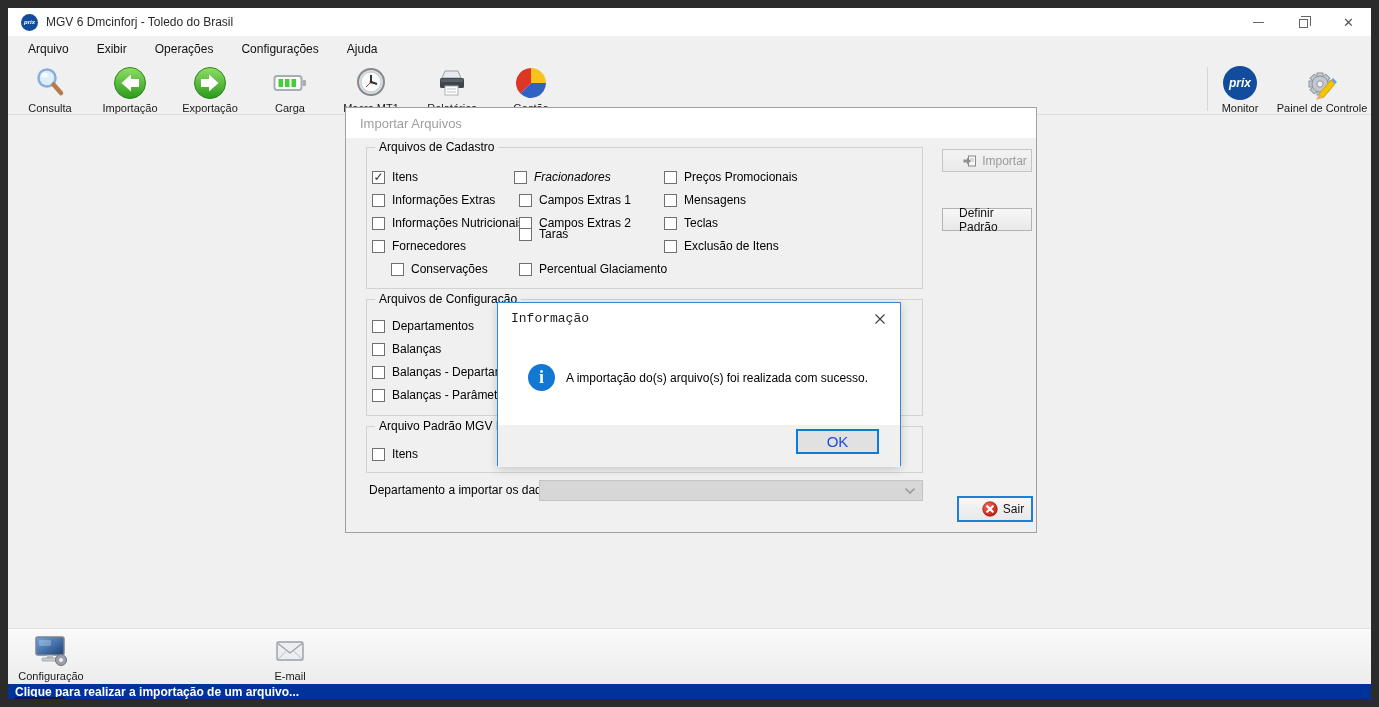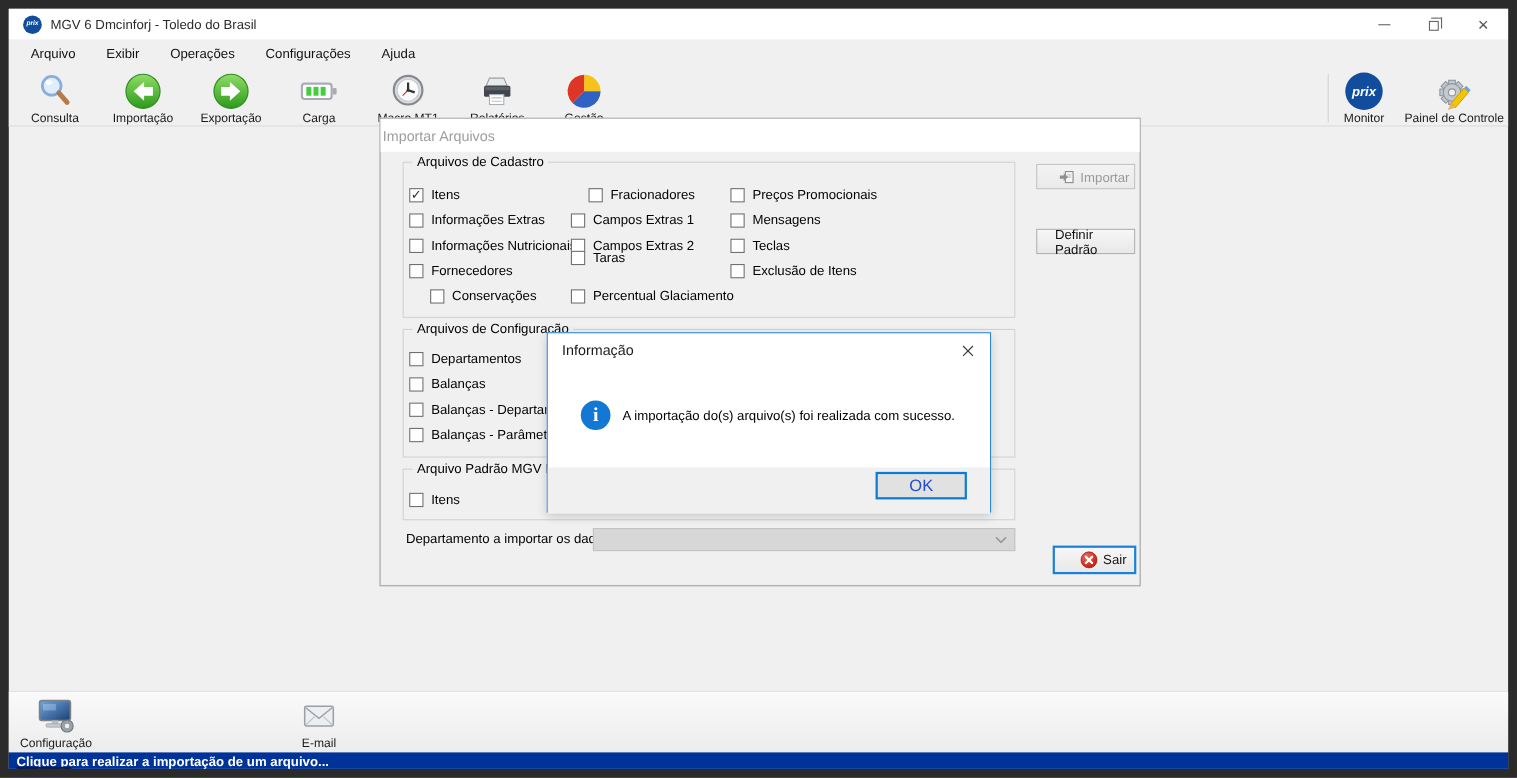--- a/index.html
+++ b/index.html
@@ -25,36 +25,36 @@
   
   .toolbar { position:absolute; left:0; top:54px; width:100%; height:53px; background:#f0f0f0; border-bottom:1px solid #dcdcdc; }
   .tb-item { position:absolute; top:3px; width:86px; display:flex; flex-direction:column; align-items:center; }
   .tb-icon { width:36px; height:36px; display:flex; align-items:center; justify-content:center; }
   .tb-label { font-size:11px; color:#1a1a1a; margin-top:1px; white-space:nowrap; }
   .tb-sep { position:absolute; left:1199px; top:5px; width:1px; height:44px; background:#d5d5d5; }
   .prix-big { width:34px; height:34px; border-radius:50%; background:#114d9c; color:#fff; font-weight:bold; font-style:italic; font-size:12px; display:flex; align-items:center; justify-content:center; }
 
   
   .dialog { position:absolute; left:337px; top:99px; width:692px; height:426px; background:#f0f0f0; border:1px solid #a0a0a0; }
-  .dialog-titlebar { position:absolute; left:0; top:0; width:100%; height:30px; background:#ffffff; display:flex; align-items:center; padding-left:2px; }
+  .dialog-titlebar { position:absolute; left:0; top:0; width:100%; height:30px; background:#ffffff; display:flex; align-items:center; padding-left:14px; }
   .dialog-title { font-size:13px; color:#9e9e9e; }
   .groupbox { position:absolute; border:1px solid #d2d2d2; }
   .group-legend { position:absolute; top:-8px; left:8px; background:#f0f0f0; padding:0 4px; font-size:12px; color:#000; white-space:nowrap; }
   .cbrow { position:absolute; display:flex; align-items:center; gap:7px; height:20px; font-size:12px; color:#000; white-space:nowrap; }
   .cb { width:13px; height:13px; background:#fff; border:1px solid #707070; display:inline-flex; align-items:center; justify-content:center; flex:none; }
   .cb.checked::after { content:"✓"; font-size:12px; line-height:1; color:#333; margin-top:-1px; }
   .dept-label { position:absolute; left:23px; top:375px; font-size:12px; color:#000; }
   .combo { position:absolute; left:193px; top:372px; width:384px; height:21px; background:#d7d7d7; border:1px solid #c3c3c3; display:flex; align-items:center; justify-content:flex-end; padding-right:6px; }
   .win-btn { position:absolute; background:linear-gradient(#f7f7f7,#e8e8e8); border:1px solid #b2b2b2; font-size:12px; color:#111; display:flex; align-items:center; justify-content:center; gap:5px;padding-left:16px; }
   .btn-disabled { background:linear-gradient(#f3f3f3,#eaeaea); border:1px solid #c4c4c4; color:#9a9a9a; }
   .btn-focus { border:2px solid #1a80d8; }
 
   
   .msgbox { position:absolute; left:489px; top:294px; width:404px; height:164px; background:#ffffff; border:1px solid #3087d6; box-shadow:0 3px 9px rgba(0,0,0,0.18); }
-  .msg-titlebar { position:absolute; left:0; top:0; width:100%; height:30px; display:flex; align-items:center; padding-left:13px; }
+  .msg-titlebar { position:absolute; left:0; top:0; width:100%; height:30px; display:flex; align-items:center; padding-left:13px;font-family:Liberation Mono, monospace; }
   .msg-title { font-size:13px; color:#1a1a1a; }
   .msg-close { position:absolute; right:10px; top:6px; width:20px; height:20px; display:flex; align-items:center; justify-content:center; }
   .info-icon { position:absolute; left:30px; top:61px; width:27px; height:27px; border-radius:50%; background:#1377d4; color:#fff; display:flex; align-items:center; justify-content:center; font-size:18px; font-weight:bold; font-family:"Liberation Serif", serif; }
   .msg-text { position:absolute; left:68px; top:68px; font-size:12px; color:#000; }
   .msg-footer { position:absolute; left:0; top:122px; width:100%; height:42px; background:#f0f0f0; }
   .msg-ok { position:absolute; left:298px; top:126px; width:83px; height:25px; background:#e1e1e1; border:2px solid #0d7ad5; font-size:15px; color:#1d4ed8; display:flex; align-items:center; justify-content:center; }
 
   
   .bottombar { position:absolute; left:0; top:620px; width:100%; height:56px; background:linear-gradient(#fafafa,#ececec); border-top:1px solid #e2e2e2; }
   .bb-item { position:absolute; top:4px; width:90px; display:flex; flex-direction:column; align-items:center; }
@@ -237,21 +237,21 @@
             <span>Informações Nutricionais</span>
         </div>
         <div class="cbrow" style="left:5px; top:88px;">
           <span class="cb"></span>
             <span>Fornecedores</span>
         </div>
         <div class="cbrow" style="left:5px; top:111px;margin-left:19px;">
           <span class="cb"></span>
             <span>Conservações</span>
         </div>
-        <div class="cbrow" style="left:168px; top:19px;">
+        <div class="cbrow" style="left:147px; top:19px;font-style:italic;">
           <span class="cb"></span>
             <span>Fracionadores</span>
         </div>
         <div class="cbrow" style="left:152px; top:42px;">
           <span class="cb"></span>
             <span>Campos Extras 1</span>
         </div>
         <div class="cbrow" style="left:152px; top:65px;">
           <span class="cb"></span>
             <span>Campos Extras 2</span>

